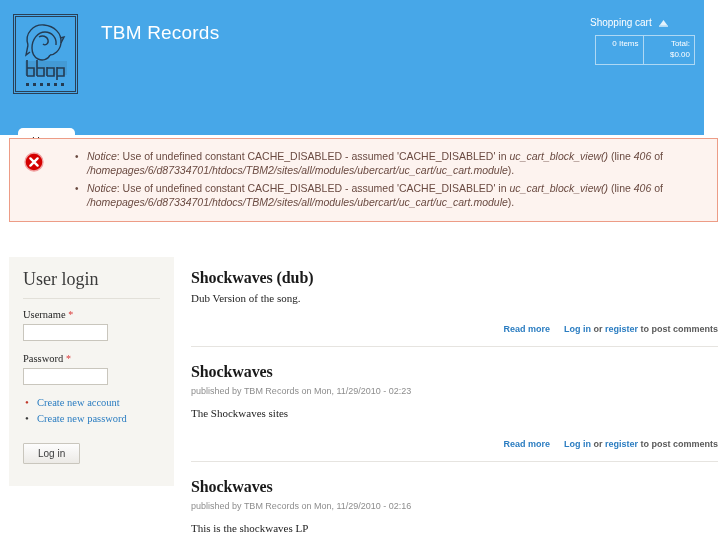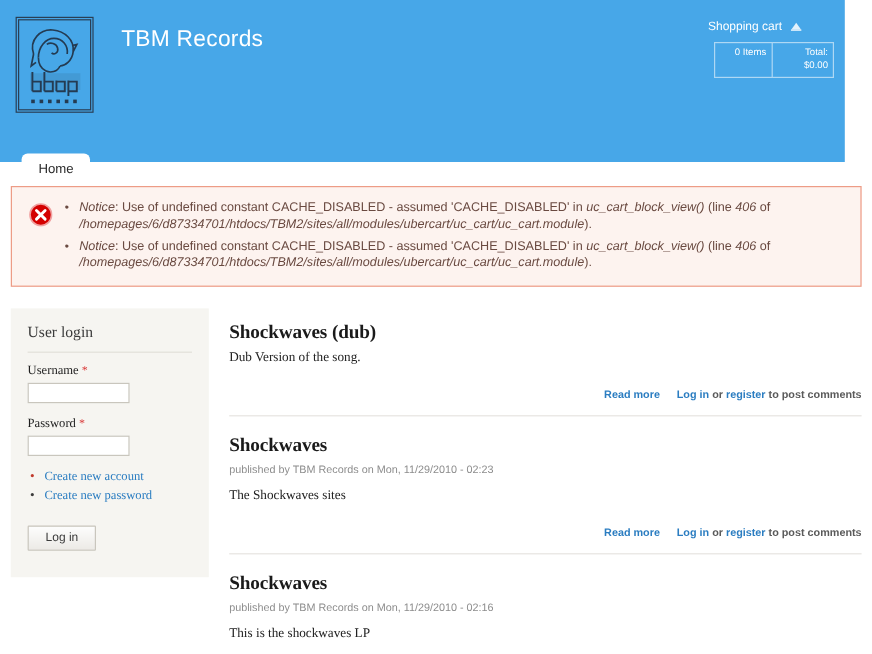--- a/index.html
+++ b/index.html
@@ -50,25 +50,25 @@
   #tabs { position: absolute; left: 18px; top: 108px; margin-top: 20px; }
   .tab {
     display: inline-block; background: #ffffff;
     border-radius: 5px 5px 0 0;
     padding: 7px 14px 8px 14px;
     font-size: 11px; color: #2a2a2a;
   }
 
   
   #messages {
-    position: absolute; left: 9px; top: 155px;
+    position: absolute; left: 9px; top: 138px;
     width: 709px;
     background: #fdf3ef;
     border: 1px solid #ed9c86;
-    padding: 11px 10px 12px 42px;
+    padding: 11px 10px 12px 63px;
   }
   #error-icon { position: absolute; left: 14px; top: 13px; }
   #messages ul { list-style: none; }
   #messages li {
     position: relative; padding-left: 14px;
     font-size: 10.5px; color: #6a4a41; line-height: 1.32;
     margin-bottom: 4px;
   }
   #messages li:last-child { margin-bottom: 0; }
   #messages li:before {
@@ -78,21 +78,21 @@
   #messages em { font-style: italic; }
   .path { font-style: italic; }
 
   
   #sidebar { position: absolute; left: 9px; top: 257px; width: 165px; }
   .block {
     background: #f6f5f1; padding: 12px 14px 22px 14px;
   }
   .block-title {
     font-family: "Liberation Serif", serif;
-    font-size: 13px; color: #3b3b3b;
+    font-size: 18px; color: #3b3b3b;
     padding-bottom: 8px; margin-bottom: 10px;
     border-bottom: 1px solid #e2e0d9;
   }
   .form-label {
     font-family: "Liberation Serif", serif;
     font-size: 10.5px; color: #1e1e1e; margin-bottom: 4px; display:block;
   }
   .req { color: #d93636; font-size: 10px; }
   .form-input {
     width: 85px; height: 17px; background: #ffffff;

